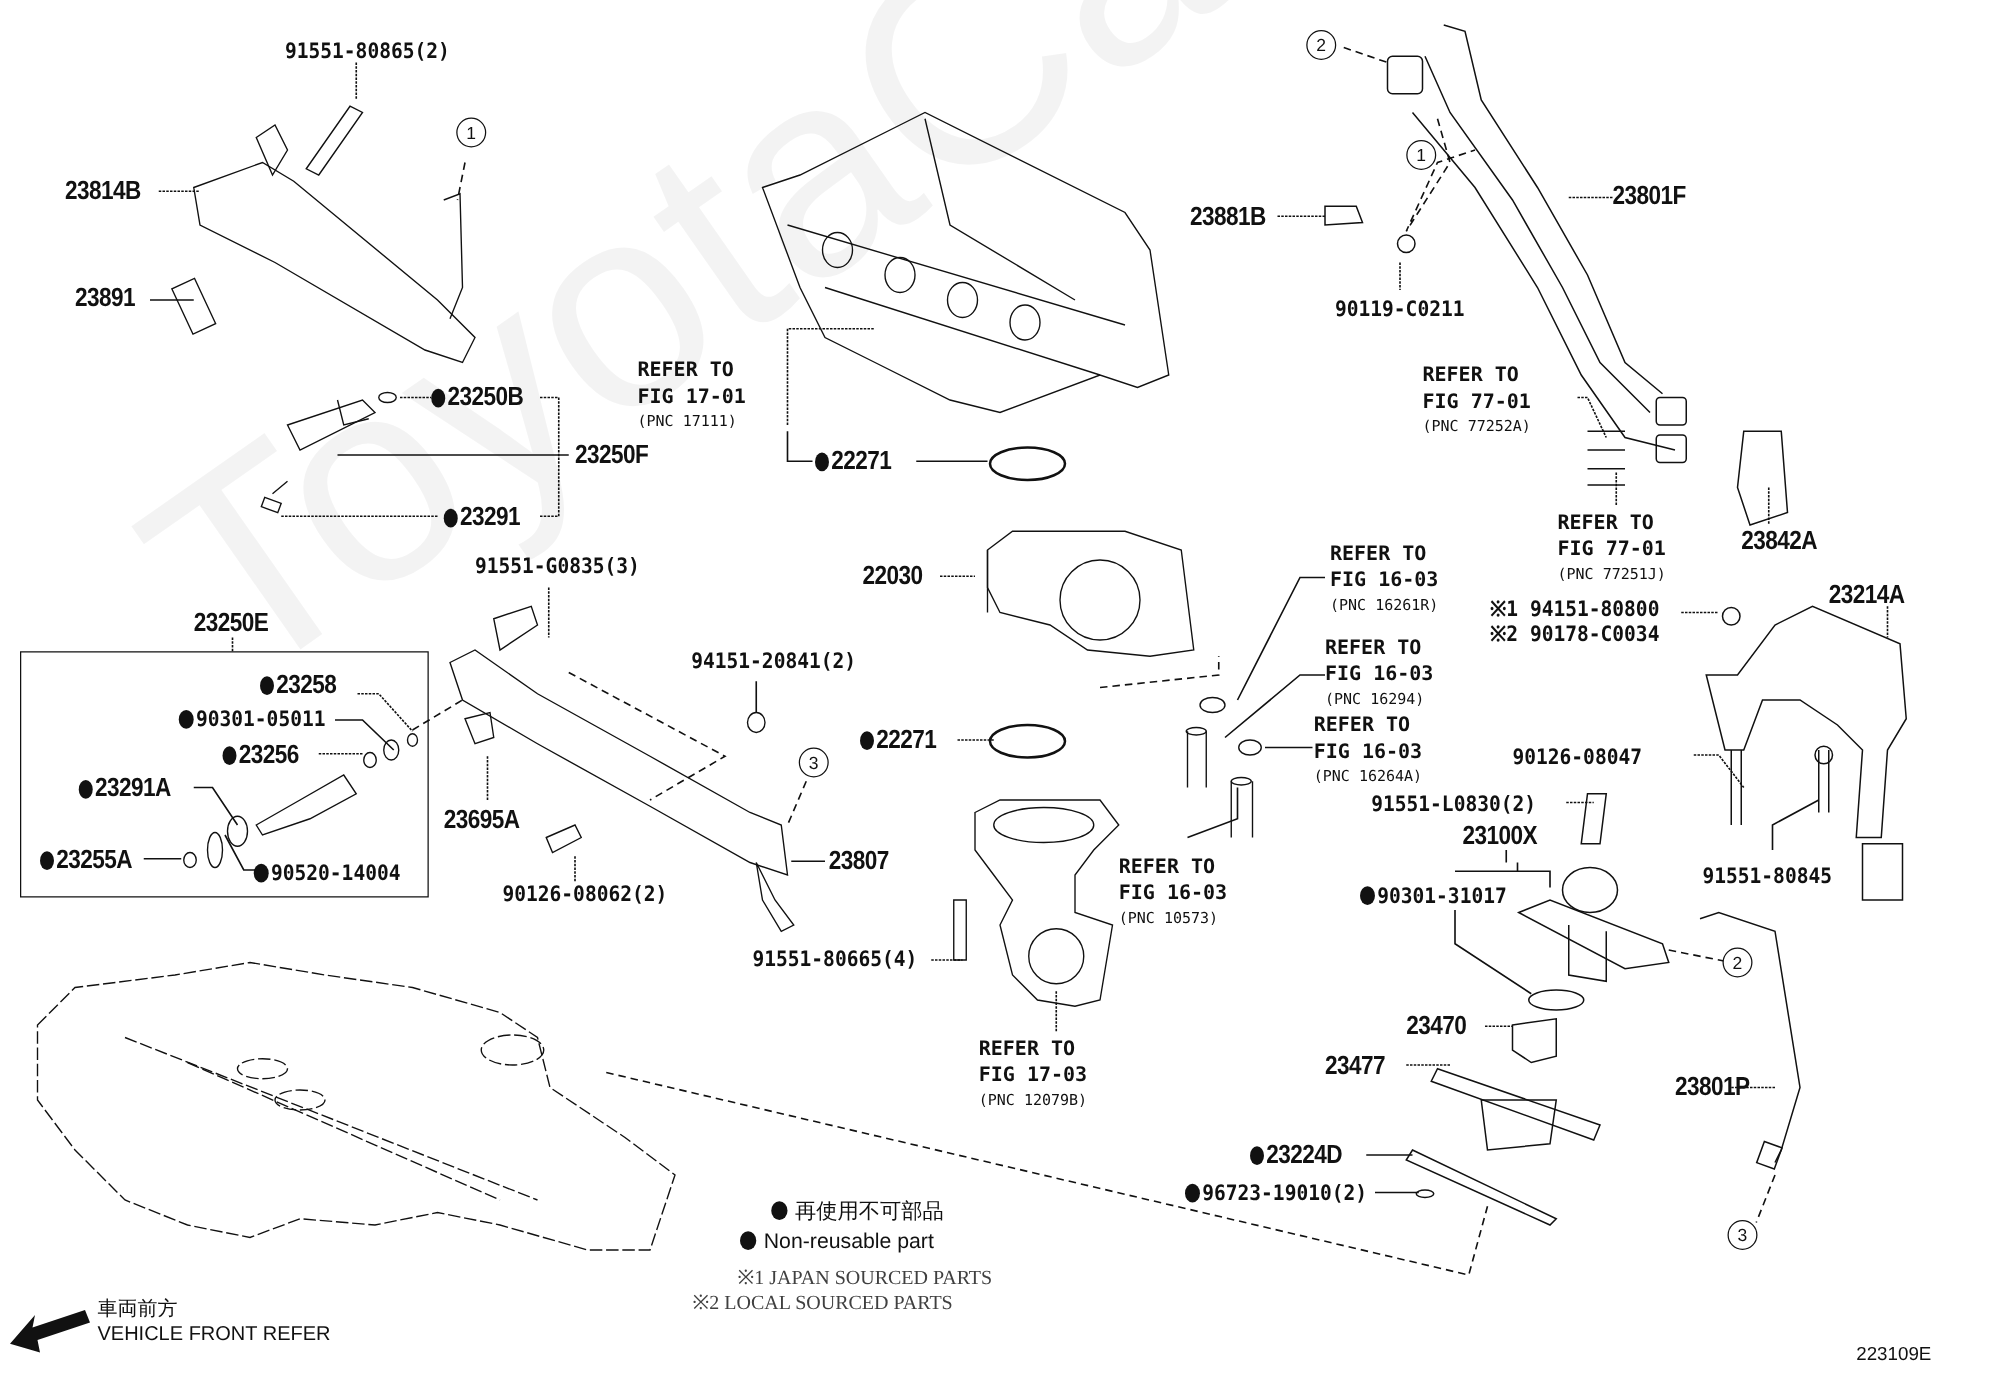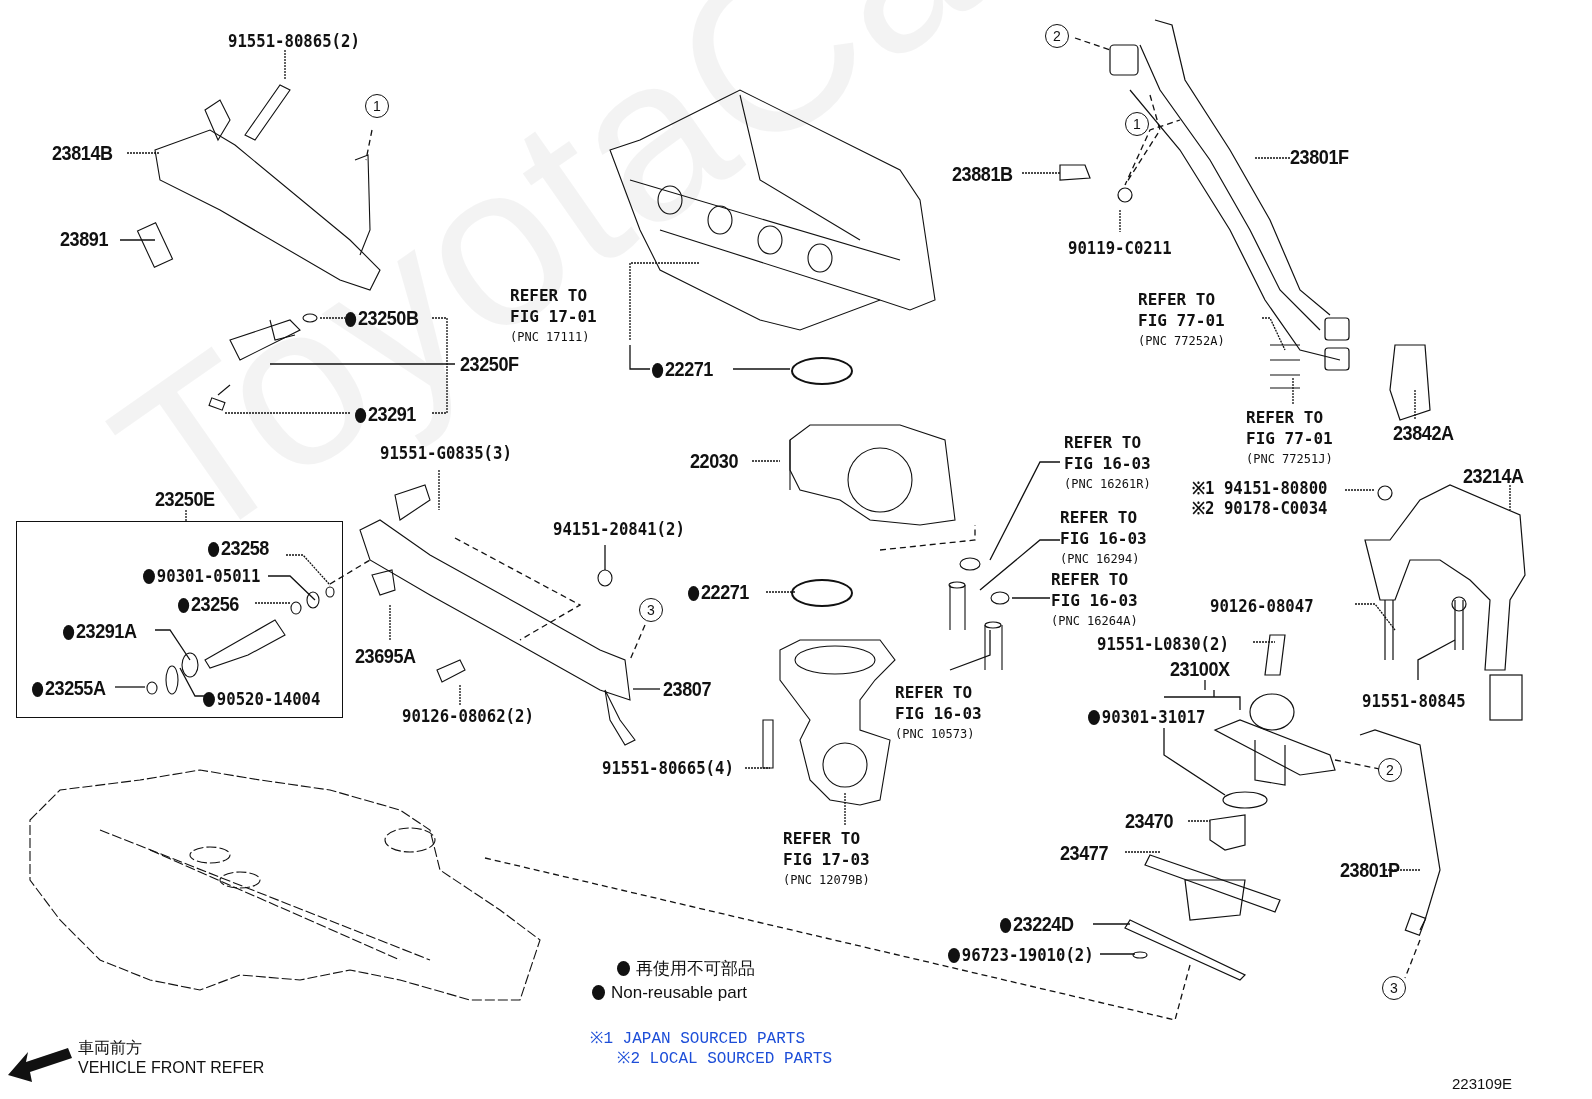--- a/index.html
+++ b/index.html
@@ -6,21 +6,21 @@
   #canvas{position:relative;width:1592px;height:1099px;overflow:hidden;background:#fff;font-family:"DejaVu Sans Mono","Liberation Mono",monospace;color:#111;}
   svg#art{position:absolute;left:0;top:0;width:1592px;height:1099px;}
   .lbl{position:absolute;white-space:nowrap;font-family:"Liberation Sans",sans-serif;font-weight:bold;font-size:21px;letter-spacing:-0.5px;transform:scaleX(0.86);transform-origin:left top;line-height:22px;color:#111;}
   .lbl.sm{font-size:17px;font-family:"DejaVu Sans Mono",monospace;font-weight:bold;letter-spacing:0;transform:scaleX(0.92);}
   .ref{position:absolute;white-space:pre;font-family:"DejaVu Sans Mono","Liberation Mono",monospace;font-weight:bold;font-size:16px;line-height:21px;color:#111;}
   .ref .pnc{font-weight:normal;font-size:12px;}
   .dot{display:inline-block;width:13px;height:15px;border-radius:50%;background:#111;vertical-align:-2px;margin-right:2px;}
   .circ{position:absolute;width:22px;height:22px;border:1.5px solid #111;border-radius:50%;font-family:"Liberation Sans",sans-serif;font-size:14px;text-align:center;line-height:22px;background:#fff;}
   .legend{position:absolute;font-family:"Liberation Sans",sans-serif;font-size:17px;line-height:22px;color:#111;white-space:nowrap;}
   .legend .bullet{display:inline-block;width:13px;height:15px;border-radius:50%;background:#111;vertical-align:-2px;margin-right:6px;}
-  .notes{position:absolute;font-family:Liberation Mono, monospace;font-size:16px;line-height:20px;color:#1d4ed8;white-space:nowrap;margin-top:16px;}
+  .notes{position:absolute;font-family:Liberation Serif, serif;font-size:16px;line-height:20px;color:#404040;white-space:nowrap;}
   .front{position:absolute;font-family:"Liberation Sans",sans-serif;font-size:16px;line-height:20px;color:#111;white-space:nowrap;}
   .figid{position:absolute;font-family:"Liberation Sans",sans-serif;font-size:15px;color:#111;}
   .watermark{position:absolute;left:70px;top:380px;font-family:"Liberation Sans",sans-serif;font-size:230px;color:#000;opacity:0.045;transform:rotate(-35deg);transform-origin:left top;white-space:nowrap;pointer-events:none;}
   .box{position:absolute;left:16px;top:521px;width:325px;height:195px;border:1.5px solid #111;}
 </style>
 </head>
 <body>
 
 <div id="canvas">
   <div class="watermark">ToyotaCarMine.ru</div>
@@ -266,20 +266,20 @@
   <div class="lbl" style="left:1125px;top:810px">23470</div>
   <div class="lbl" style="left:1060px;top:842px">23477</div>
   <div class="lbl" style="left:1000px;top:913px"><span class="dot"></span><span>23224D</span></div>
   <div class="lbl sm" style="left:948px;top:944px"><span class="dot"></span><span>96723-19010(2)</span></div>
   <div class="lbl" style="left:1340px;top:859px">23801P</div>
   <div class="circ" style="left:1382px;top:976px">3</div>
 
   <div class="legend" style="left:617px;top:958px"><span class="bullet"></span><span>再使用不可部品</span></div>
   <div class="legend" style="left:592px;top:982px"><span class="bullet"></span><span>Non-reusable part</span></div>
   <div class="notes" style="left:590px;top:1013px">※1 JAPAN SOURCED PARTS</div>
-  <div class="notes" style="left:617px;top:1033px">※2 LOCAL SOURCED PARTS</div>
+  <div class="notes" style="left:554px;top:1033px">※2 LOCAL SOURCED PARTS</div>
 
   <div class="front" style="left:78px;top:1038px">車両前方</div>
   <div class="front" style="left:78px;top:1058px">VEHICLE FRONT REFER</div>
   <span style="position:absolute;left:8px;top:1048px;width:64px;height:34px;"></span>
 
-  <div class="figid" style="left:1452px;top:1075px">223109E</div>
+  <div class="figid" style="left:1485px;top:1075px">223109E</div>
 </div>
 
 </body></html>

